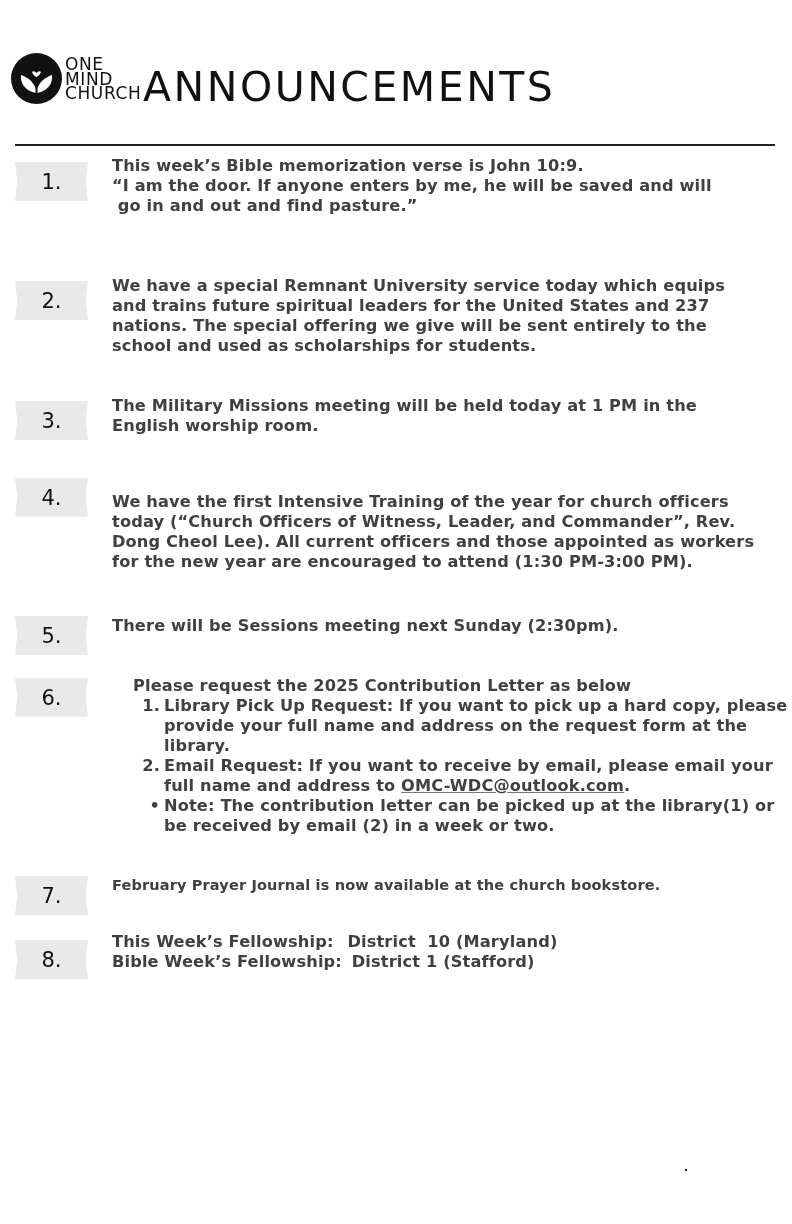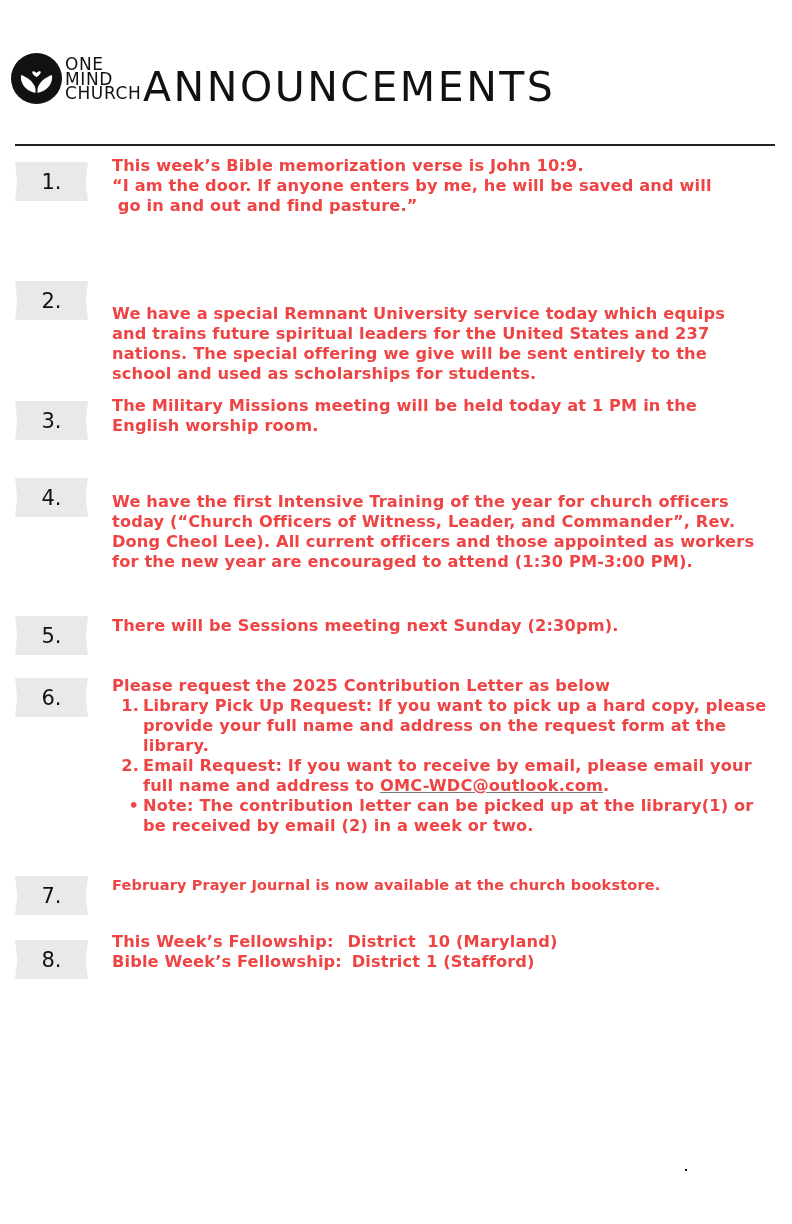--- a/index.html
+++ b/index.html
@@ -6,21 +6,21 @@
   body { width:792px; height:1224px; position:relative; overflow:hidden;
          font-family:"DejaVu Sans", sans-serif; color:#111; }
   .logo { position:absolute; left:11px; top:53px; width:51px; height:51px; border-radius:50%; background:#111; }
   .logo svg { position:absolute; left:0; top:0; }
   .logo-text { position:absolute; left:65px; top:57px; font-size:17px; line-height:14.5px; letter-spacing:0.6px; color:#111; }
   .title { position:absolute; left:143px; top:62px; font-size:41px; letter-spacing:2.5px; font-weight:normal; color:#111; line-height:50px; }
   .rule { position:absolute; left:15px; top:144px; width:760px; height:2px; background:#222; }
   .num { position:absolute; left:15px; width:73px; height:39px; background:#e9e9e9;
          font-size:21px; text-align:center; line-height:41px; color:#111;
          clip-path: polygon(0 0, 100% 0, 97% 50%, 100% 100%, 0 100%, 3% 50%); }
-  .item { position:absolute; left:112px; font-weight:bold; font-size:16.2px; line-height:20px; color:#ef4444; letter-spacing:0.15px; }
+  .item { position:absolute; left:112px; font-weight:bold; font-size:16.2px; line-height:20px; color:#404040; letter-spacing:0.15px; }
   .item p { margin:0; }
   .sub { margin:0; padding:0; list-style:none; }
   .sub li { position:relative; padding-left:31px; }
   .sub li .mk { position:absolute; left:0; width:27px; text-align:right; }
   .email { text-decoration:underline; text-decoration-color:#777; }
   .small { font-size:14.5px; }
   .plain { font-weight:bold; }
   .dot { position:absolute; left:685px; top:1169px; width:2px; height:2px; background:#111; }
 </style>
 </head>
@@ -43,41 +43,41 @@
 <div class="rule"></div>
 
 <div class="num" style="top:162px">1.</div>
 <div class="item" style="top:156px">
   <p>This week’s Bible memorization verse is John 10:9.</p>
   <p>“I am the door. If anyone enters by me, he will be saved and will</p>
   <p style="white-space:pre"> go in and out and find pasture.”</p>
 </div>
 
 <div class="num" style="top:281px">2.</div>
-<div class="item" style="top:276px; width:640px;margin-top:28px;">
+<div class="item" style="top:276px; width:640px;">
   <p>We have a special Remnant University service today which equips and trains future spiritual leaders for the United States and 237 nations. The special offering we give will be sent entirely to the school and used as scholarships for students.</p>
 </div>
 
 <div class="num" style="top:401px">3.</div>
 <div class="item" style="top:396px; width:620px;">
   <p>The Military Missions meeting will be held today at 1 PM in the English worship room.</p>
 </div>
 
 <div class="num" style="top:478px">4.</div>
 <div class="item" style="top:492px; width:645px;">
   <p>We have the first Intensive Training of the year for church officers today (“Church Officers of Witness, Leader, and Commander”, Rev. Dong Cheol Lee). All current officers and those appointed as workers for the new year are encouraged to attend (1:30 PM-3:00 PM).</p>
 </div>
 
 <div class="num" style="top:616px">5.</div>
 <div class="item" style="top:616px">
   <p>There will be Sessions meeting next Sunday (2:30pm).</p>
 </div>
 
 <div class="num" style="top:678px">6.</div>
-<div class="item" style="top:676px; width:660px;">
+<div class="item" style="top:676px; width:660px;margin-left:21px;">
   <p>Please request the 2025 Contribution Letter as below</p>
   <ul class="sub">
     <li>
       <span class="mk">1.</span>
       <span>Library Pick Up Request: If you want to pick up a hard copy, please provide your full name and address on the request form at the library.</span>
     </li>
     <li>
       <span class="mk">2.</span>
       <span>Email Request: If you want to receive by email, please email your full name and address to </span><a class="email">OMC-WDC@outlook.com</a><span>.</span>
     </li>

